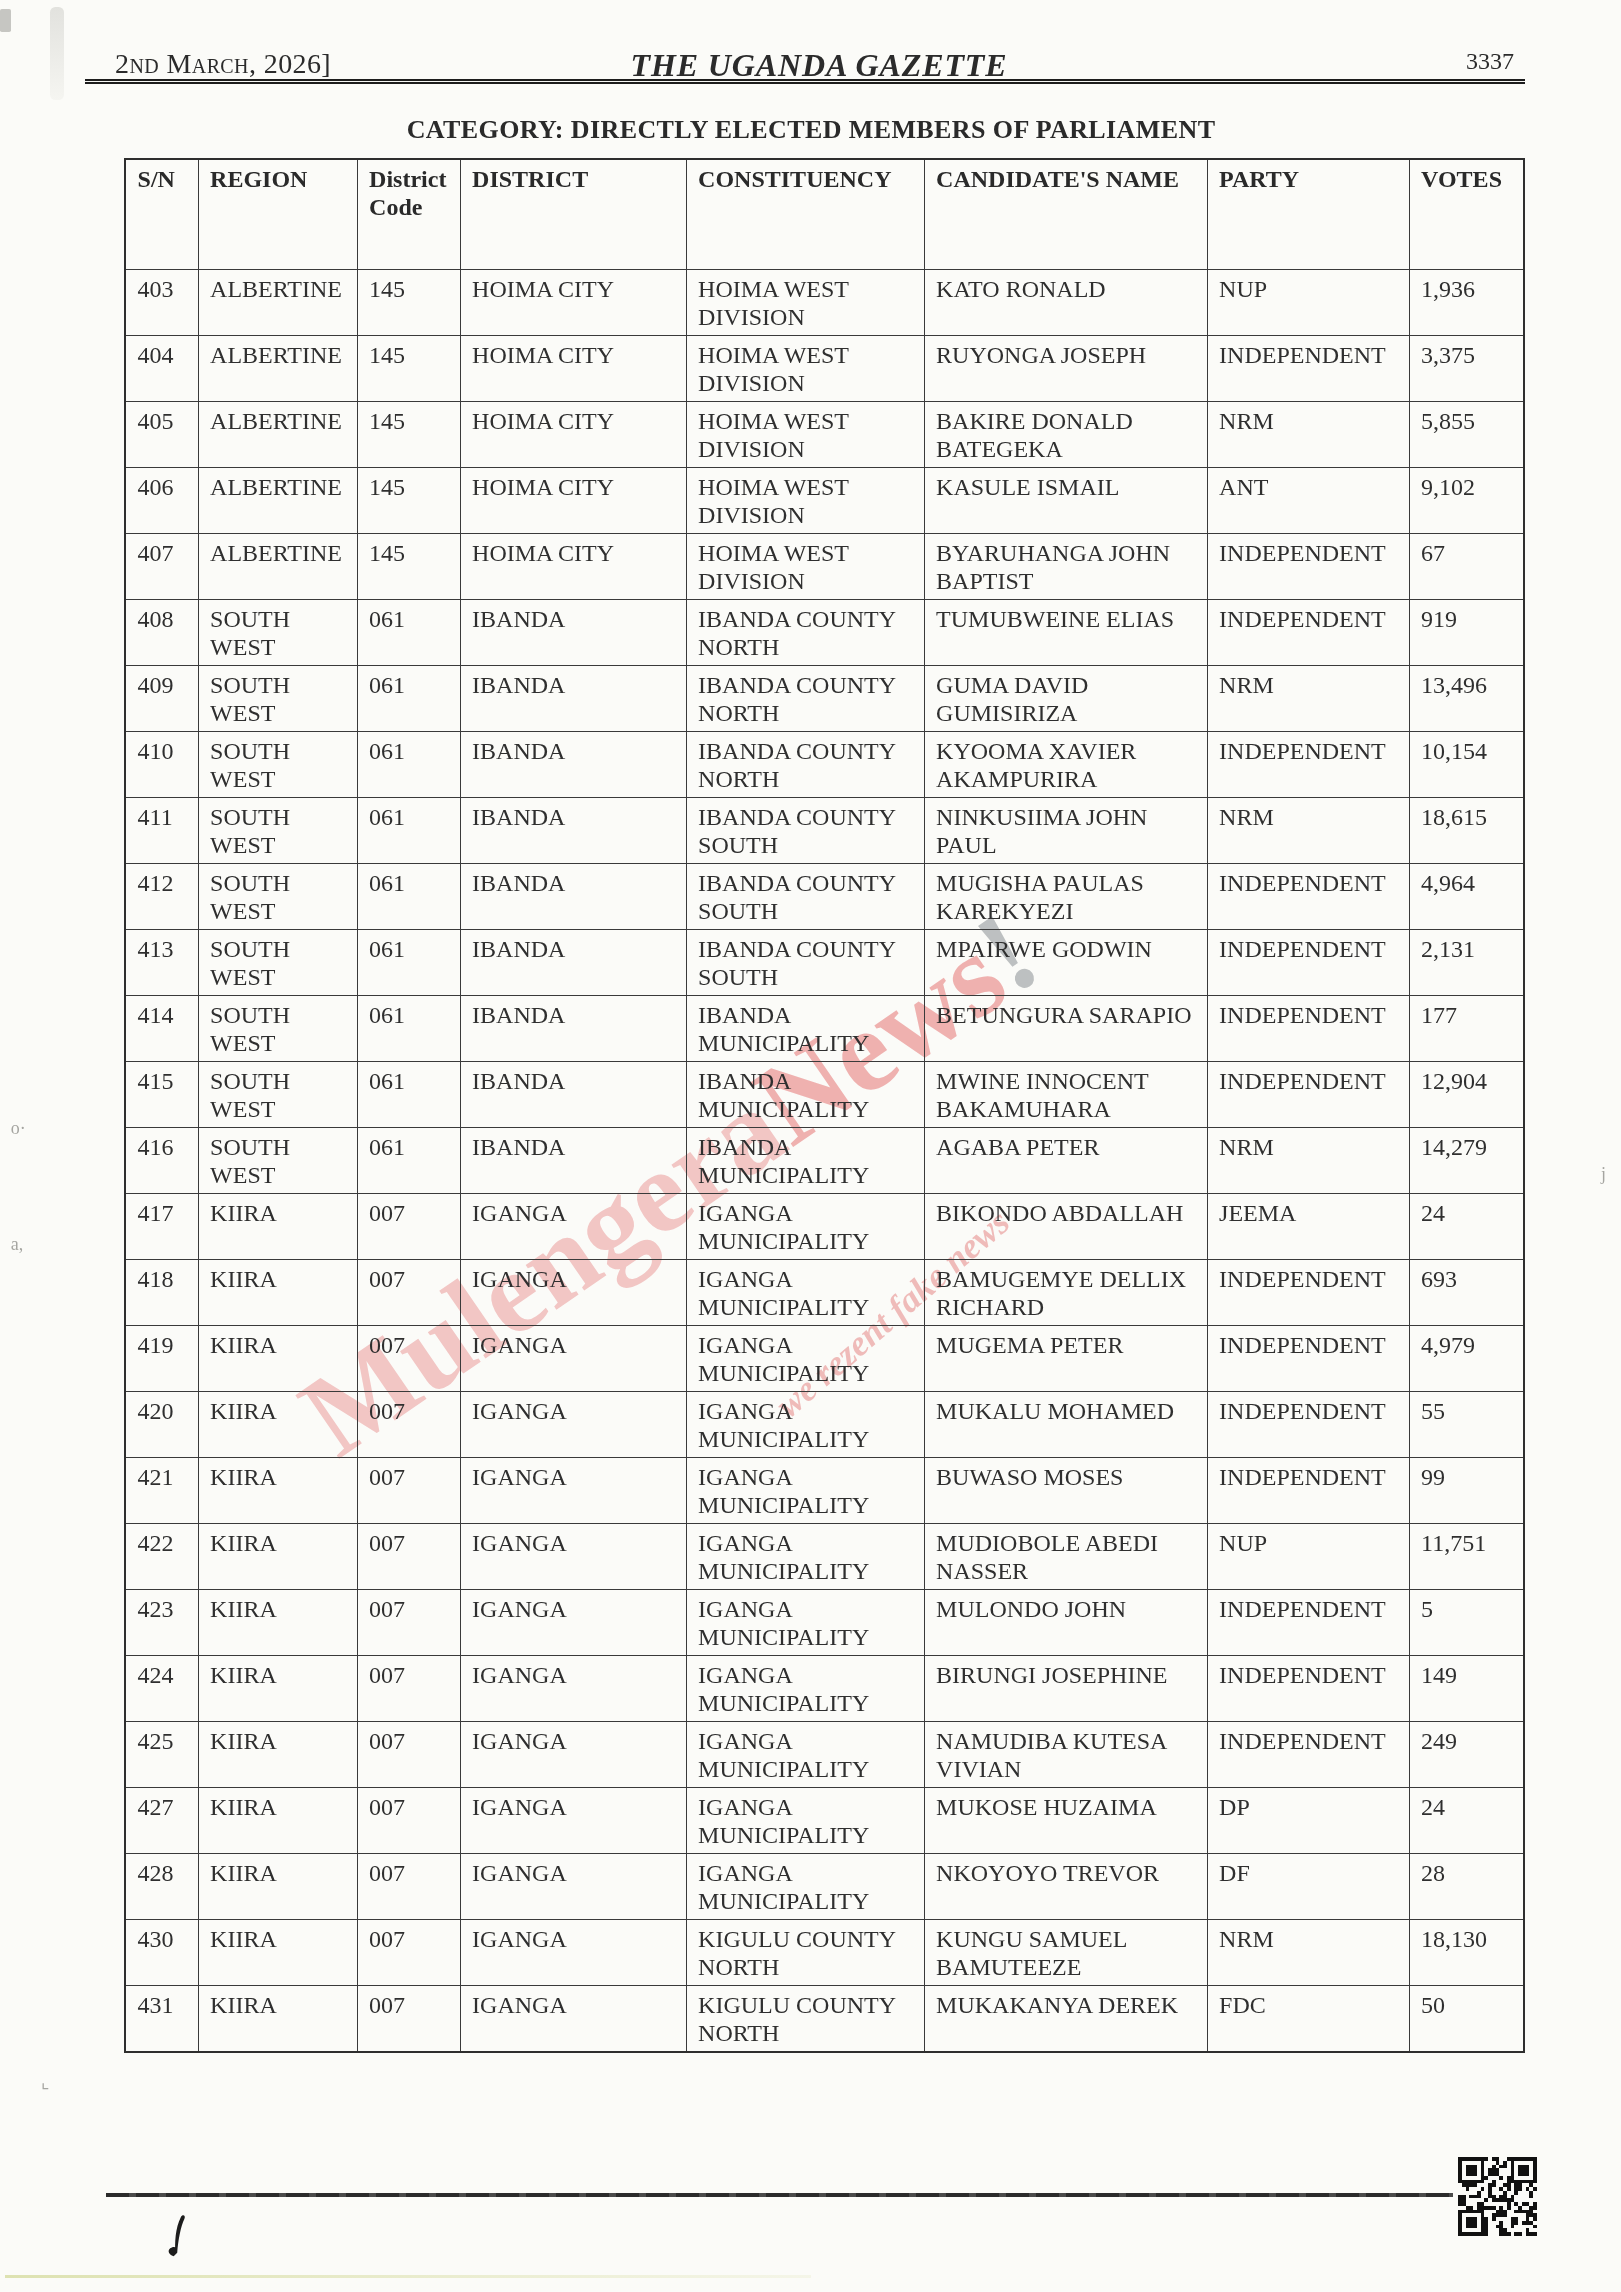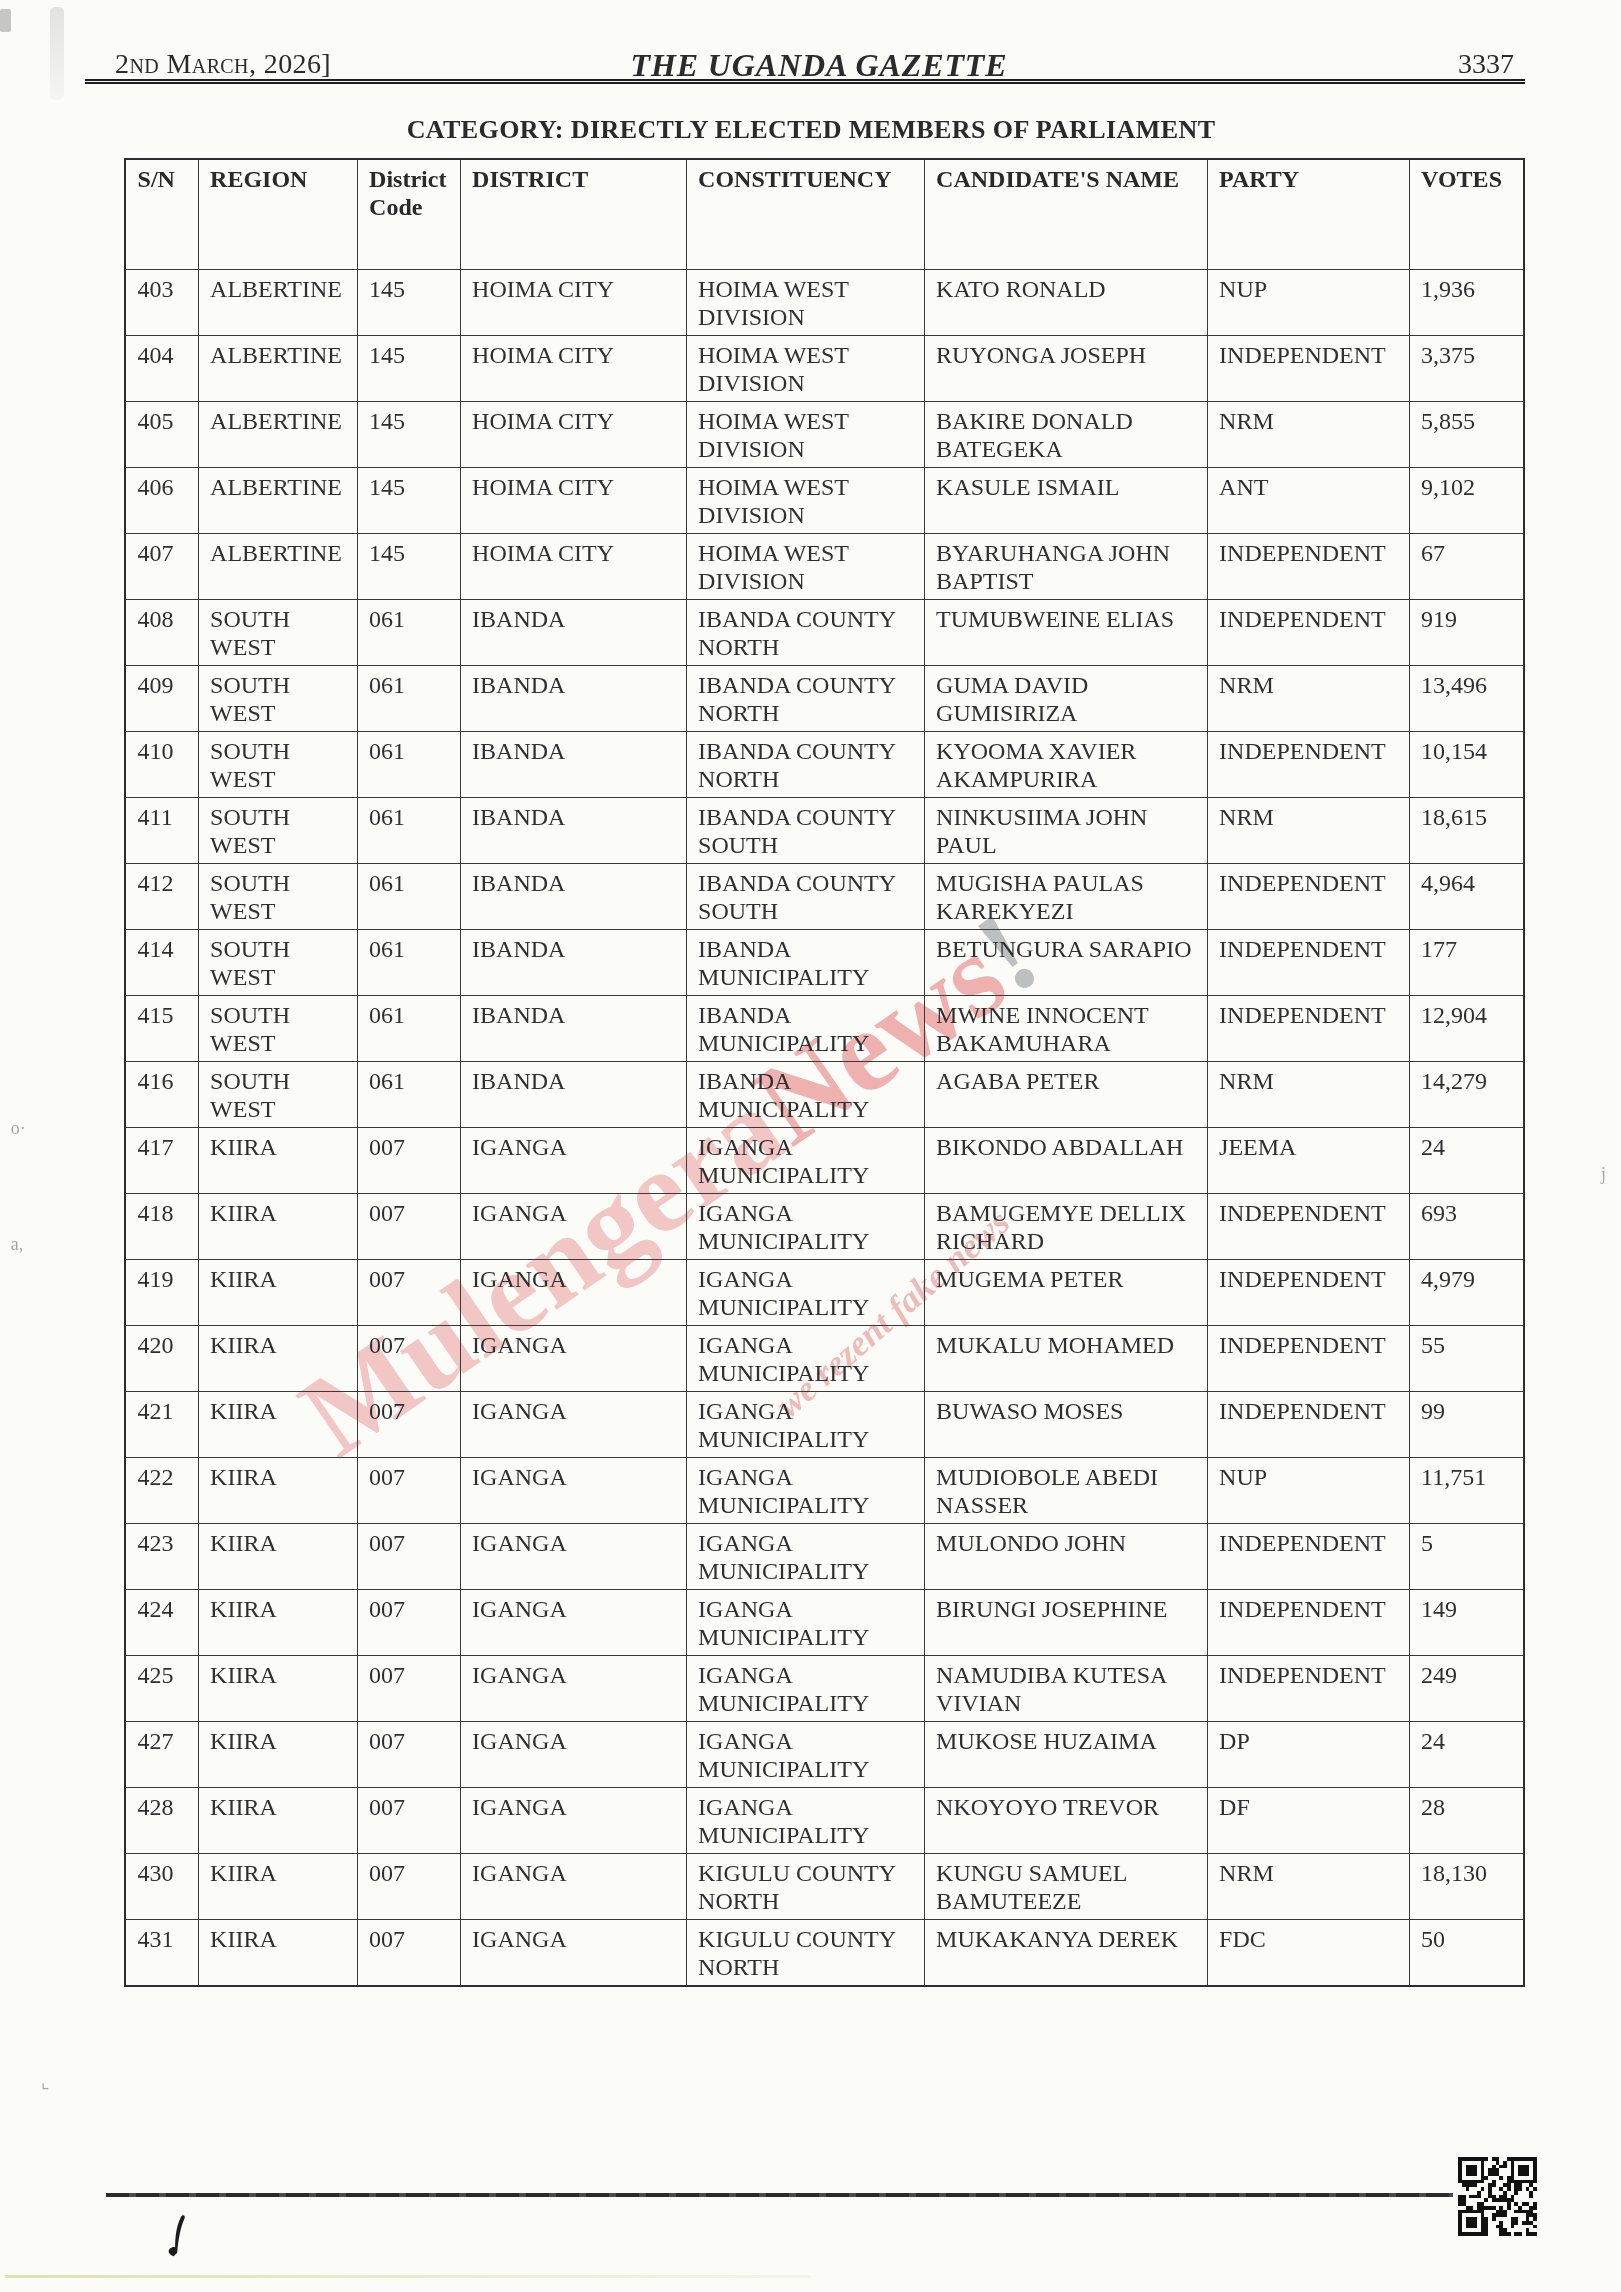--- a/index.html
+++ b/index.html
@@ -11,21 +11,21 @@
   
   .runhead-date{
     position:absolute;left:115px;top:48px;font-size:28px;
     font-variant:small-caps;letter-spacing:0.4px;color:#2b2b2b;
   }
   .runhead-title{
     position:absolute;left:819px;top:47px;transform:translateX(-50%);
     font-size:32px;font-style:italic;font-weight:bold;letter-spacing:0.9px;color:#2b2b2b;
   }
   .runhead-page{
-    position:absolute;right:107px;top:48px;font-size:28px;color:#2b2b2b;
+    position:absolute;right:107px;top:48px;font-size:24px;color:#2b2b2b;
   }
   .head-rule{
     position:absolute;left:85px;top:79px;width:1440px;height:5.4px;
     background:linear-gradient(#1d1d1d 0 1.8px,#f6f6f3 1.8px 2.7px,#1d1d1d 2.7px 5.4px);
   }
   
   .category-title{
     position:absolute;left:811px;top:115px;transform:translateX(-50%);
     font-size:26px;font-weight:bold;letter-spacing:0.4px;white-space:nowrap;color:#2a2a2a;
   }
@@ -209,20 +209,30 @@
         </tr>
         <tr>
           <td class="c-sn">412</td>
           <td class="c-region">SOUTH WEST</td>
           <td class="c-code">061</td>
           <td class="c-district">IBANDA</td>
           <td class="c-constituency">IBANDA COUNTY SOUTH</td>
           <td class="c-candidate">MUGISHA PAULAS KAREKYEZI</td>
           <td class="c-party">INDEPENDENT</td>
           <td class="c-votes">4,964</td>
+        </tr>
+        <tr>
+          <td class="c-sn">413</td>
+          <td class="c-region">SOUTH WEST</td>
+          <td class="c-code">061</td>
+          <td class="c-district">IBANDA</td>
+          <td class="c-constituency">IBANDA COUNTY SOUTH</td>
+          <td class="c-candidate">MPAIRWE GODWIN</td>
+          <td class="c-party">INDEPENDENT</td>
+          <td class="c-votes">2,131</td>
         </tr>
         <tr>
           <td class="c-sn">414</td>
           <td class="c-region">SOUTH WEST</td>
           <td class="c-code">061</td>
           <td class="c-district">IBANDA</td>
           <td class="c-constituency">IBANDA MUNICIPALITY</td>
           <td class="c-candidate">BETUNGURA SARAPIO</td>
           <td class="c-party">INDEPENDENT</td>
           <td class="c-votes">177</td>

